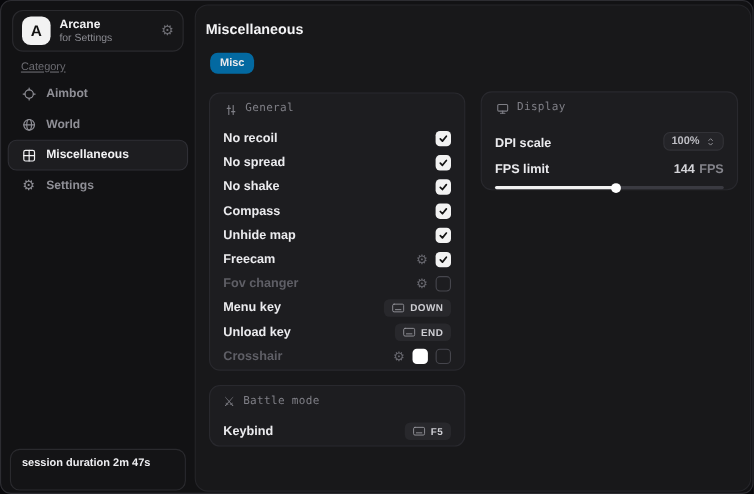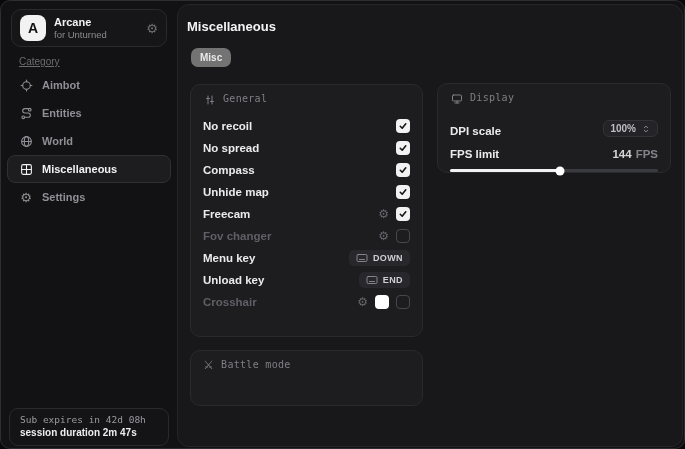--- a/index.html
+++ b/index.html
@@ -35,21 +35,21 @@
 
   .status-box{position:absolute;left:8px;top:407px;width:160px;height:38px;border:1px solid #2a2a2e;
     border-radius:9px;box-sizing:border-box;padding:5px 10px 0;background:#141416;}
   .status-line1{font-family:"DejaVu Sans Mono",monospace;font-size:9.5px;color:#9a9aa1;white-space:nowrap;}
   .status-line2{font-size:10px;font-weight:bold;color:#ededf0;margin-top:2px;white-space:nowrap;}
 
   
   .main{position:absolute;left:176px;top:3px;width:506px;height:443px;background:#18181a;
     border:1px solid #252529;border-radius:12px;box-sizing:border-box;}
   .main-title{position:absolute;left:9px;top:14px;font-size:13px;font-weight:bold;color:#f4f4f6;}
-  .tab{position:absolute;left:13px;top:43px;background:#737373;border-radius:7px;padding:4px 9px;
+  .tab{position:absolute;left:13px;top:43px;background:#0369a1;border-radius:7px;padding:4px 9px;
     font-size:10px;font-weight:bold;color:#e9e9ec;cursor:default;}
 
   .card{position:absolute;background:#1d1d20;border:1px solid #29292e;border-radius:10px;
     box-sizing:border-box;padding:8px 12px;}
   .card.general{left:12px;top:79px;width:233px;height:253px;}
   .card.battle{left:12px;top:345px;width:233px;height:56px;}
   .card.display{left:259px;top:78px;width:234px;height:90px;}
 
   .card-header{height:18px;display:flex;align-items:flex-start;gap:7px;margin-bottom:4px;
     font-family:"DejaVu Sans Mono",monospace;font-size:10px;color:#7f7f86;letter-spacing:.3px;}
@@ -91,21 +91,21 @@
 <body>
 
 <div class="window">
 
   <div class="sidebar">
 
     <div class="brand-card">
       <div class="avatar">A</div>
       <div class="brand-text">
         <span class="brand-title">Arcane</span>
-        <span class="brand-sub">for Unturned</span>
+        <span class="brand-sub">for Settings</span>
       </div>
       <span class="brand-gear">⚙</span>
     </div>
 
     <div class="cat-label">Category</div>
 
     <div class="nav">
       <div class="nav-item">
         <span class="nicon">
           <svg viewBox="0 0 24 24">
@@ -114,30 +114,20 @@
               <line x1="12" y1="19" x2="12" y2="22"></line>
               <line x1="2" y1="12" x2="5" y2="12"></line>
               <line x1="19" y1="12" x2="22" y2="12"></line>
             </svg>
         </span>
         <span>Aimbot</span>
       </div>
       <div class="nav-item">
         <span class="nicon">
           <svg viewBox="0 0 24 24">
-              <circle cx="6" cy="19" r="2.5"></circle>
-              <circle cx="18" cy="5" r="2.5"></circle>
-              <path d="M8.5 19h6.5a4 4 0 0 0 0-8H9a4 4 0 0 1 0-8h6.5"></path>
-            </svg>
-        </span>
-        <span>Entities</span>
-      </div>
-      <div class="nav-item">
-        <span class="nicon">
-          <svg viewBox="0 0 24 24">
               <circle cx="12" cy="12" r="9"></circle>
               <line x1="3" y1="12" x2="21" y2="12"></line>
               <ellipse cx="12" cy="12" rx="4" ry="9"></ellipse>
             </svg>
         </span>
         <span>World</span>
       </div>
       <div class="nav-item active">
         <span class="nicon">
           <svg viewBox="0 0 24 24">
@@ -148,21 +138,20 @@
         </span>
         <span>Miscellaneous</span>
       </div>
       <div class="nav-item">
         <span class="nicon glyph">⚙</span>
         <span>Settings</span>
       </div>
     </div>
 
     <div class="status-box">
-      <div class="status-line1">Sub expires in 42d 08h</div>
       <div class="status-line2">session duration 2m 47s</div>
     </div>
   </div>
 
   <div class="main">
 
     <div class="main-title">Miscellaneous</div>
     <div class="tab">Misc</div>
 
     <div class="card general">
@@ -192,20 +181,30 @@
         <span class="rlabel">No spread</span>
         <span class="controls">
             <span class="checkbox">
               <svg viewBox="0 0 14 14">
                 <path d="M3.2 7.4l2.7 2.8 5-6.2" stroke="#141414" stroke-width="2.2" fill="none" stroke-linecap="round" stroke-linejoin="round"></path>
               </svg>
             </span>
           </span>
       </div>
       <div class="row">
+        <span class="rlabel">No shake</span>
+        <span class="controls">
+            <span class="checkbox">
+              <svg viewBox="0 0 14 14">
+                <path d="M3.2 7.4l2.7 2.8 5-6.2" stroke="#141414" stroke-width="2.2" fill="none" stroke-linecap="round" stroke-linejoin="round"></path>
+              </svg>
+            </span>
+          </span>
+      </div>
+      <div class="row">
         <span class="rlabel">Compass</span>
         <span class="controls">
             <span class="checkbox">
               <svg viewBox="0 0 14 14">
                 <path d="M3.2 7.4l2.7 2.8 5-6.2" stroke="#141414" stroke-width="2.2" fill="none" stroke-linecap="round" stroke-linejoin="round"></path>
               </svg>
             </span>
           </span>
       </div>
       <div class="row">
@@ -268,20 +267,32 @@
           <span class="checkbox unchecked"></span>
         </span>
       </div>
     </div>
 
     <div class="card battle">
       <div class="card-header">
         <span class="hglyph">⚔</span>
         <span>Battle mode</span>
       </div>
+      <div class="row">
+        <span class="rlabel">Keybind</span>
+        <span class="controls">
+          <span class="keychip">
+            <svg viewBox="0 0 24 20">
+                <rect x="2" y="3" width="20" height="14" rx="2.5"></rect>
+                <line x1="7" y1="13" x2="17" y2="13"></line>
+              </svg>
+            <span>F5</span>
+          </span>
+        </span>
+      </div>
     </div>
 
     <div class="card display">
       <div class="card-header">
         <span class="hicon">
           <svg viewBox="0 0 24 24">
               <rect x="3" y="4" width="18" height="12" rx="2"></rect>
               <line x1="8" y1="20" x2="16" y2="20"></line>
               <line x1="12" y1="16" x2="12" y2="20"></line>
             </svg>

